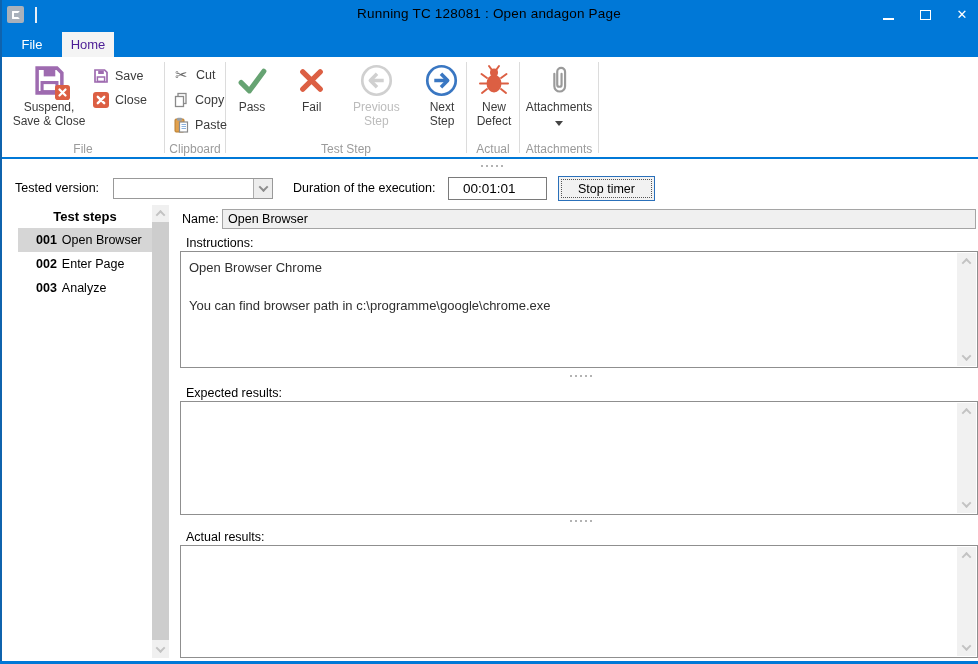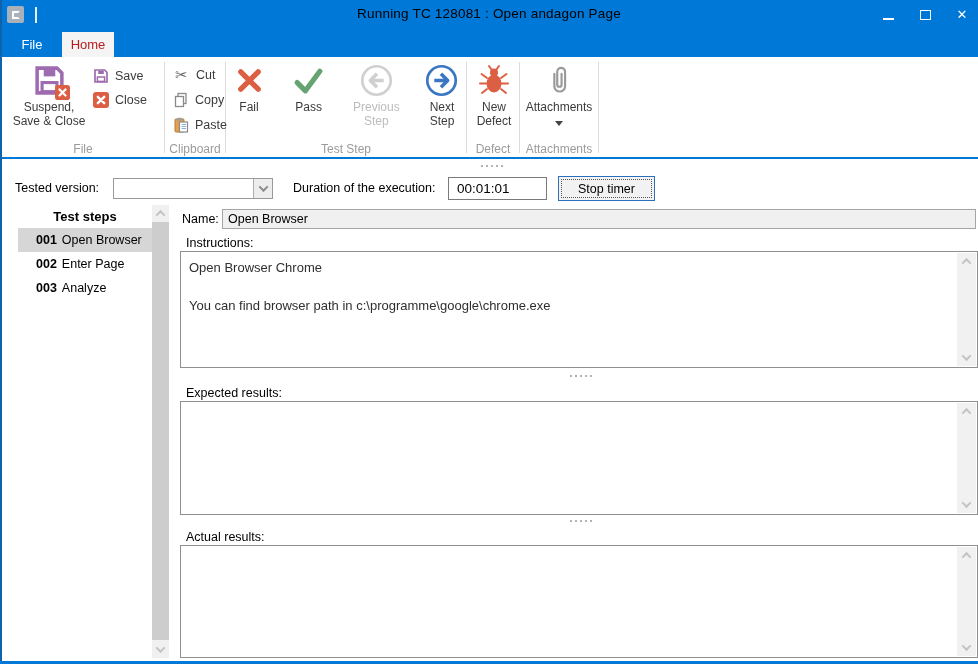--- a/index.html
+++ b/index.html
@@ -16,21 +16,21 @@
   .tb-controls { position:absolute; right:8px; top:0; height:29px; display:flex; align-items:center; gap:21px; }
   .tb-btn { width:16px; height:16px; display:flex; align-items:center; justify-content:center; cursor:default; }
   .glyph-min { width:11px; height:2px; background:#fff; margin-top:8px; }
   .glyph-max { width:11px; height:10px; border:1.5px solid #fff; }
   .glyph-close { color:#fff; font-size:13px; line-height:13px; font-weight:bold; }
 
   
   .tabrow { position:absolute; left:0; top:29px; width:978px; height:28px; background:#0078d7; }
   .tab { position:absolute; top:3px; height:25px; display:flex; align-items:center; justify-content:center; font-size:13px; }
   .tab-file { left:8px; width:48px; color:#fff; }
-  .tab-home { left:62px; width:52px; background:#f4f4f4; color:#b91c1c; }
+  .tab-home { left:62px; width:52px; background:#f4f4f4; color:#4c1d95; }
 
   
   .ribbon { position:absolute; left:2px; top:57px; width:976px; height:100px; background:#fff; display:flex; align-items:stretch; }
   .ribbon-bottom { position:absolute; left:0; top:157px; width:978px; height:2px; background:#0078d7; }
   .rgroup { position:relative; height:100%; padding:3px 4px 16px 4px; }
   .rgroup-label { position:absolute; bottom:1px; left:0; width:100%; text-align:center; font-size:12px; color:#9b9b9b; }
   .rsep { width:1px; background:#dcdcdc; margin:5px 0 4px 0; }
   .bigbtn { display:flex; flex-direction:column; align-items:center; padding:2px 4px; color:#3b3b3b; font-size:12px; line-height:13.5px; text-align:center; }
   .bigbtn .ic { height:36px; display:flex; align-items:center; justify-content:center; margin-bottom:3px; }
   .bigbtn.disabled { color:#bcbcbc; }
@@ -46,21 +46,21 @@
   .grip { position:absolute; display:flex; gap:3px; }
   .grip i { width:2px; height:2px; background:#9a9a9a; border-radius:50%; }
   .lbl { position:absolute; font-size:12.5px; color:#000; white-space:nowrap; }
 
   .combo { position:absolute; left:111px; top:19px; width:160px; height:21px; border:1px solid #999; background:#fff; }
   .combo-btn { position:absolute; right:0; top:0; width:19px; height:19px; background:#ededed; border-left:1px solid #adadad; display:flex; align-items:center; justify-content:center; }
   .chev { width:7px; height:7px; border-right:2px solid #8c8c8c; border-bottom:2px solid #8c8c8c; }
   .chev.down { transform:rotate(45deg) translate(-1px,-1px); }
   .chev.up { transform:rotate(-135deg) translate(-1px,-1px); }
   .chev.lite { border-color:#c3c3c3; }
-  .duration-box { position:absolute; left:446px; top:18px; width:99px; height:23px; border:1px solid #7a7a7a; font-size:13.5px; padding:3px 0 0 8px; background:#fff; }
+  .duration-box { position:absolute; left:446px; top:18px; width:99px; height:23px; border:1px solid #7a7a7a; font-size:13.5px; padding:3px 0 0 14px; background:#fff; }
   .stoptimer { position:absolute; left:556px; top:17px; width:97px; height:25px; background:#f2f2f2; border:1px solid #2a70ba; outline:1px dotted #555; outline-offset:-4px; font-size:12.5px; display:flex; align-items:center; justify-content:center; }
 
   
   .steps-panel { position:absolute; left:16px; top:46px; width:134px; }
   .steps-header { height:23px; font-size:13px; font-weight:bold; text-align:center; padding-top:4px; }
   .step-item { height:24px; display:flex; align-items:center; gap:5px; padding-left:18px; font-size:12.5px; }
   .step-item.selected { background:#d6d6d6; }
   .step-num { font-weight:bold; }
   .steps-scroll { position:absolute; left:150px; top:46px; width:17px; height:453px; background:#f0f0f0; }
   .steps-scroll .arr { position:absolute; left:0; width:17px; height:17px; display:flex; align-items:center; justify-content:center; }
@@ -176,35 +176,35 @@
             </span>
           <span>Paste</span>
         </div>
       </div>
       <div class="rgroup-label">Clipboard</div>
     </div>
     <div class="rsep"></div>
 
     <div class="rgroup" style="width:240px;">
       <div style="display:flex; justify-content:space-between;">
+        <div class="bigbtn" style="width:44px;">
+          <span class="ic">
+              <svg width="33" height="33" viewBox="0 0 32 32">
+                <path d="M5 18 L13 26 L27 7" fill="none" stroke="#66a372" stroke-width="5" stroke-linecap="round" stroke-linejoin="round"></path>
+              </svg>
+            </span>
+          <span>Pass</span>
+        </div>
         <div class="bigbtn" style="width:38px;">
           <span class="ic">
               <svg width="31" height="31" viewBox="0 0 32 32">
                 <path d="M7 7 L25 25 M25 7 L7 25" stroke="#dc5f43" stroke-width="5.5" stroke-linecap="round"></path>
               </svg>
             </span>
           <span>Fail</span>
-        </div>
-        <div class="bigbtn" style="width:44px;">
-          <span class="ic">
-              <svg width="33" height="33" viewBox="0 0 32 32">
-                <path d="M5 18 L13 26 L27 7" fill="none" stroke="#66a372" stroke-width="5" stroke-linecap="round" stroke-linejoin="round"></path>
-              </svg>
-            </span>
-          <span>Pass</span>
         </div>
         <div class="bigbtn disabled" style="width:54px;">
           <span class="ic">
               <svg width="33" height="33" viewBox="0 0 32 32">
                 <circle cx="16" cy="16" r="13.8" fill="#fff" stroke="#d0d0d0" stroke-width="2.6"></circle>
                 <path d="M16.5 9.5 L10 16 L16.5 22.5" fill="none" stroke="#d0d0d0" stroke-width="3.4" stroke-linejoin="round"></path>
                 <path d="M11 16 H23" stroke="#d0d0d0" stroke-width="3.4"></path>
               </svg>
             </span>
           <span>Previous Step</span>
@@ -228,21 +228,21 @@
       <div class="bigbtn" style="width:46px;">
         <span class="ic">
             <svg width="32" height="32" viewBox="0 0 32 32">
               <ellipse cx="16" cy="19.5" rx="7.5" ry="9" fill="#dc5f43"></ellipse>
               <circle cx="16" cy="8.5" r="4" fill="#dc5f43"></circle>
               <path d="M9 14 L3.5 10 M8.5 19.5 H2 M9 25 L4 29 M23 14 L28.5 10 M23.5 19.5 H30 M23 25 L28 29 M13.5 5.5 L11 2 M18.5 5.5 L21 2" stroke="#dc5f43" stroke-width="2" fill="none" stroke-linecap="round"></path>
             </svg>
           </span>
         <span>New Defect</span>
       </div>
-      <div class="rgroup-label">Defect</div>
+      <div class="rgroup-label">Actual</div>
     </div>
     <div class="rsep"></div>
 
     <div class="rgroup" style="width:78px;">
       <div class="bigbtn" style="width:70px;">
         <span class="ic">
             <svg width="23" height="33" viewBox="0 0 22 32" fill="none" stroke="#9a9a9a" stroke-width="2.1" stroke-linecap="round">
               <path d="M6 9.5 V21.5 a5.2 5.2 0 0 0 10.4 0 V7.5 a3.8 3.8 0 0 0 -7.6 0 V20 a2.1 2.1 0 0 0 4.2 0 V9.5"></path>
             </svg>
           </span>

